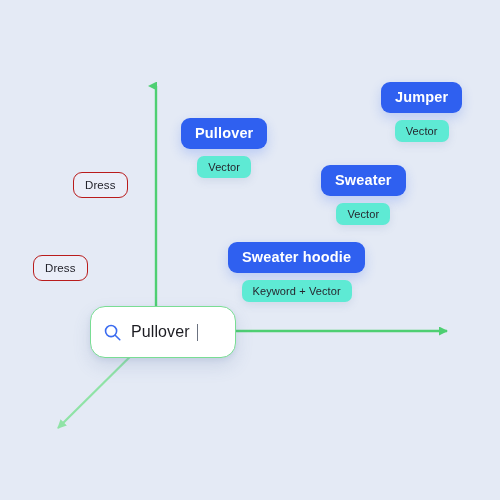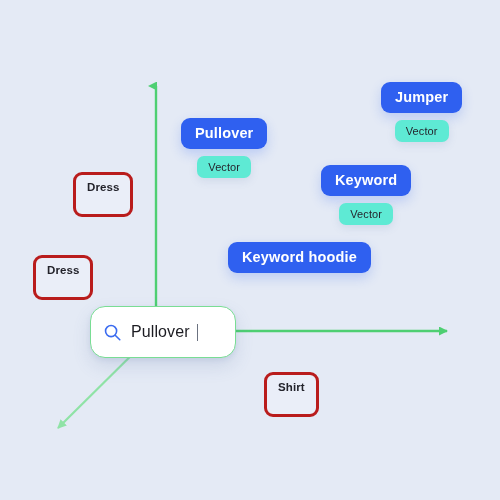--- a/index.html
+++ b/index.html
@@ -104,24 +104,24 @@
     white-space: nowrap;
     box-shadow: 0 3px 8px rgba(80, 105, 160, 0.13);
   }
 
   
   .chip-outline {
     position: absolute;
     background: #eaeef8;
     color: #23232b;
     font-size: 11.5px;
-    font-weight: 700;
+    font-weight: 400;
     letter-spacing: 0.1px;
-    padding: 6px 11px 21px 11px;
-    border: 3px solid #b91c1c;
+    padding: 6px 11px 6px 11px;
+    border: 1px solid #b91c1c;
     border-radius: 9px;
     white-space: nowrap;
     z-index: 4;
   }
 </style>
 </head>
 <body>
 
 <div id="canvas">
 
@@ -142,39 +142,39 @@
 
     <line x1="156" y1="336" x2="156" y2="86" stroke="#4ecf72" stroke-width="2.4" stroke-linecap="butt" marker-end="url(#arrow-up)"></line>
 
     <line x1="152" y1="331" x2="447" y2="331" stroke="#4ecf72" stroke-width="2.4" stroke-linecap="butt" marker-end="url(#arrow-right)"></line>
   </svg>
 
   <div class="chip-outline" style="left:73px; top:172px;">Dress</div>
 
   <div class="chip-outline" style="left:33px; top:255px;">Dress</div>
 
-  <div class="chip-outline" style="left:264px; top:372px;">Shirt</div>
 
   <div class="node" style="left:181px; top:118px;">
     <div class="chip-primary">Pullover</div>
     <div class="chip-sub">Vector</div>
   </div>
 
   <div class="node" style="left:381px; top:82px;">
     <div class="chip-primary">Jumper</div>
     <div class="chip-sub">Vector</div>
   </div>
 
   <div class="node" style="left:321px; top:165px;">
-    <div class="chip-primary">Keyword</div>
+    <div class="chip-primary">Sweater</div>
     <div class="chip-sub">Vector</div>
   </div>
 
   <div class="node" style="left:228px; top:242px;">
-    <div class="chip-primary">Keyword hoodie</div>
+    <div class="chip-primary">Sweater hoodie</div>
+    <div class="chip-sub">Keyword + Vector</div>
   </div>
 
   <div class="search-box">
     <svg class="search-icon" viewBox="0 0 24 24" fill="none" xmlns="http://www.w3.org/2000/svg">
       <circle cx="10.2" cy="10.2" r="7" stroke="#3a6bf0" stroke-width="2"></circle>
       <line x1="15.4" y1="15.4" x2="21.2" y2="21.2" stroke="#3a6bf0" stroke-width="2" stroke-linecap="round"></line>
     </svg>
     <span class="search-text">Pullover</span>
     <span class="caret"></span>
   </div>

